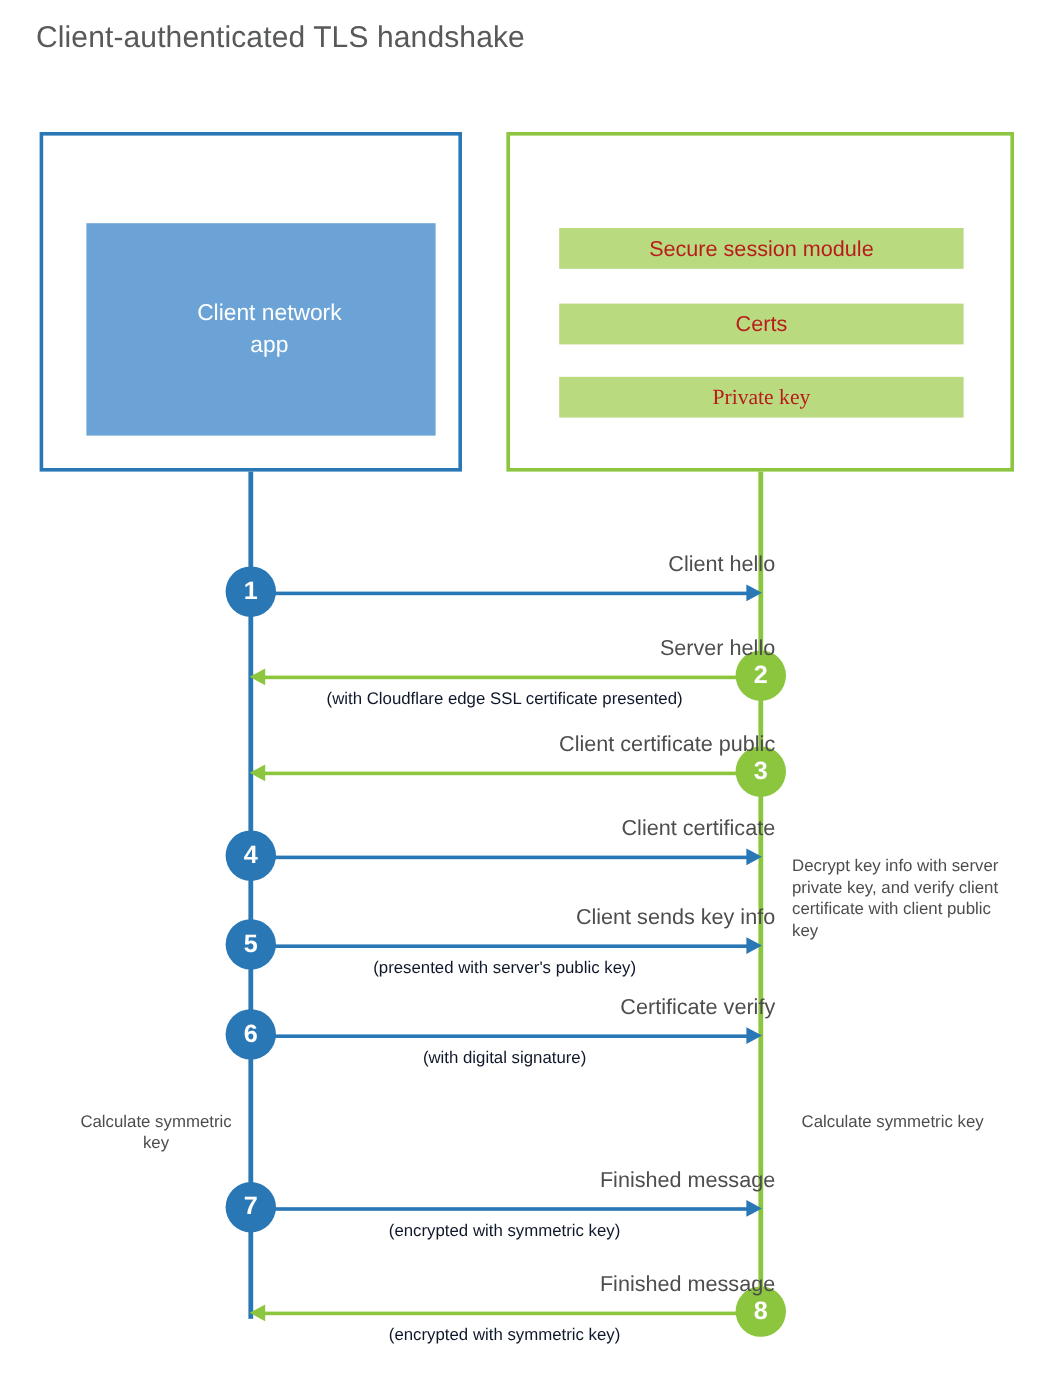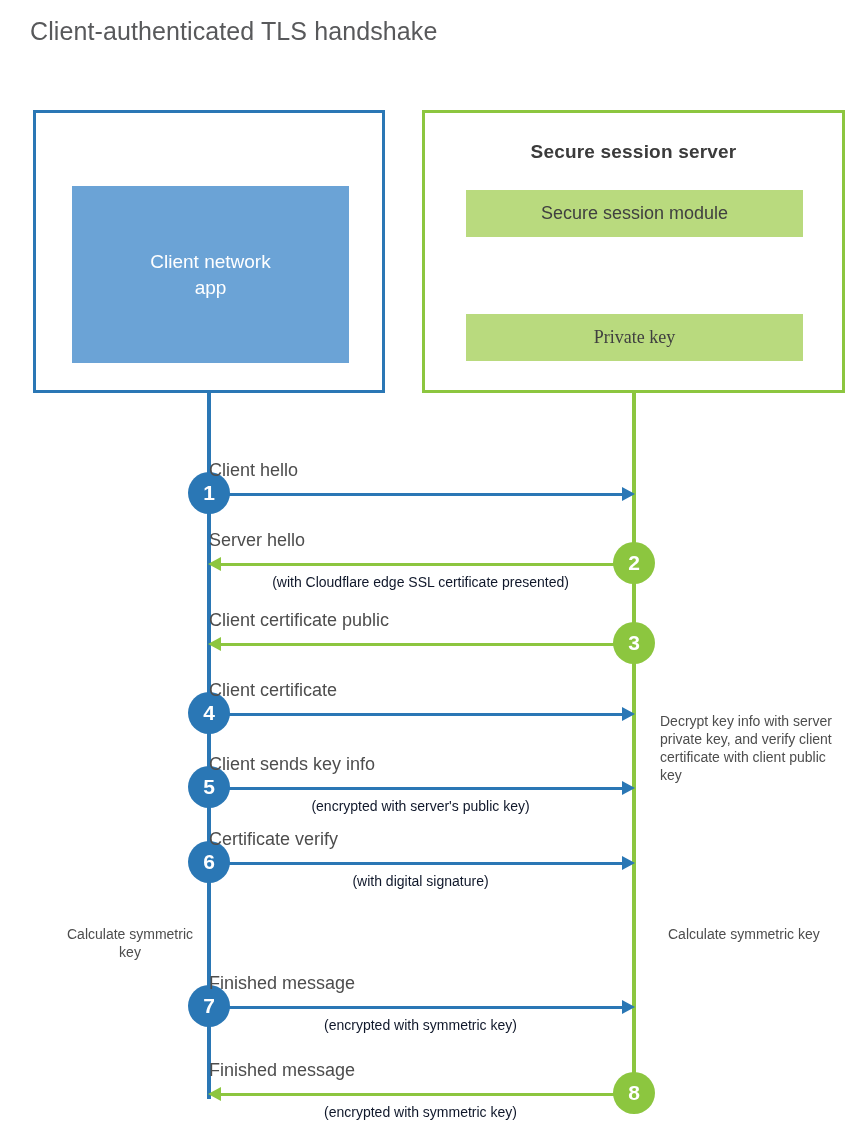--- a/index.html
+++ b/index.html
@@ -68,31 +68,32 @@
     width: 277px;
     height: 177px;
     background: #6ba3d6;
     color: #ffffff;
     font-size: 19px;
     line-height: 26px;
     display: flex;
     align-items: center;
     justify-content: center;
     text-align: center;
+    padding-left: 14px;
   }
   #client-network-app span { display: block; }
 
   
   .server-bar {
     position: absolute;
     left: 41px;
     width: 337px;
-    height: 47px;
+    height: 34px;
     background: #b9da7e;
-    color: #404040;
+    color: #b91c1c;
     font-size: 18px;
     display: flex;
     align-items: center;
     justify-content: center;
     text-align: center;
   }
   #server-bar-0 { top: 77px; }
   #server-bar-1 { top: 140px; }
   #server-bar-2 { top: 201px; font-family: Liberation Serif, serif; }
 
@@ -161,23 +162,23 @@
     align-items: center;
     justify-content: center;
     top: -21px;
   }
   .step-circle.blue { background: #2a77b5; left: 188px; }
   .step-circle.green { background: #8cc63f; left: 613px; }
 
   
   .msg-label {
     position: absolute;
-    left: 209px;
+    left: 223px;
     width: 423px;
-    text-align: left;
+    text-align: right;
     font-size: 18px;
     color: #4d4d4d;
     top: -33px;
     white-space: nowrap;
   }
   .msg-sublabel {
     position: absolute;
     left: 209px;
     width: 423px;
     text-align: center;
@@ -221,22 +222,22 @@
 <div class="entity-box" id="client-device-box">
   <div id="client-network-app">
     <div>
       <span>Client network</span>
       <span>app</span>
     </div>
   </div>
 </div>
 
 <div class="entity-box" id="secure-session-server-box">
-  <div class="entity-title">Secure session server</div>
   <div class="server-bar" id="server-bar-0">Secure session module</div>
+  <div class="server-bar" id="server-bar-1">Certs</div>
   <div class="server-bar" id="server-bar-2">Private key</div>
 </div>
 
 <div class="lifeline" id="client-lifeline"></div>
 <div class="lifeline" id="server-lifeline"></div>
 
 <div id="messages-layer">
     <div class="msg" style="top: 493px;">
       <div class="arrow-line blue" style="left: 209px; width: 415px;"></div>
       <div class="arrow-head right-blue" style="left: 622px;"></div>
@@ -260,21 +261,21 @@
       <div class="arrow-line blue" style="left: 209px; width: 415px;"></div>
       <div class="arrow-head right-blue" style="left: 622px;"></div>
       <div class="step-circle blue">4</div>
       <div class="msg-label">Client certificate</div>
     </div>
     <div class="msg" style="top: 787px;">
       <div class="arrow-line blue" style="left: 209px; width: 415px;"></div>
       <div class="arrow-head right-blue" style="left: 622px;"></div>
       <div class="step-circle blue">5</div>
       <div class="msg-label">Client sends key info</div>
-      <div class="msg-sublabel">(encrypted with server's public key)</div>
+      <div class="msg-sublabel">(presented with server's public key)</div>
     </div>
     <div class="msg" style="top: 862px;">
       <div class="arrow-line blue" style="left: 209px; width: 415px;"></div>
       <div class="arrow-head right-blue" style="left: 622px;"></div>
       <div class="step-circle blue">6</div>
       <div class="msg-label">Certificate verify</div>
       <div class="msg-sublabel">(with digital signature)</div>
     </div>
     <div class="msg" style="top: 1006px;">
       <div class="arrow-line blue" style="left: 209px; width: 415px;"></div>

